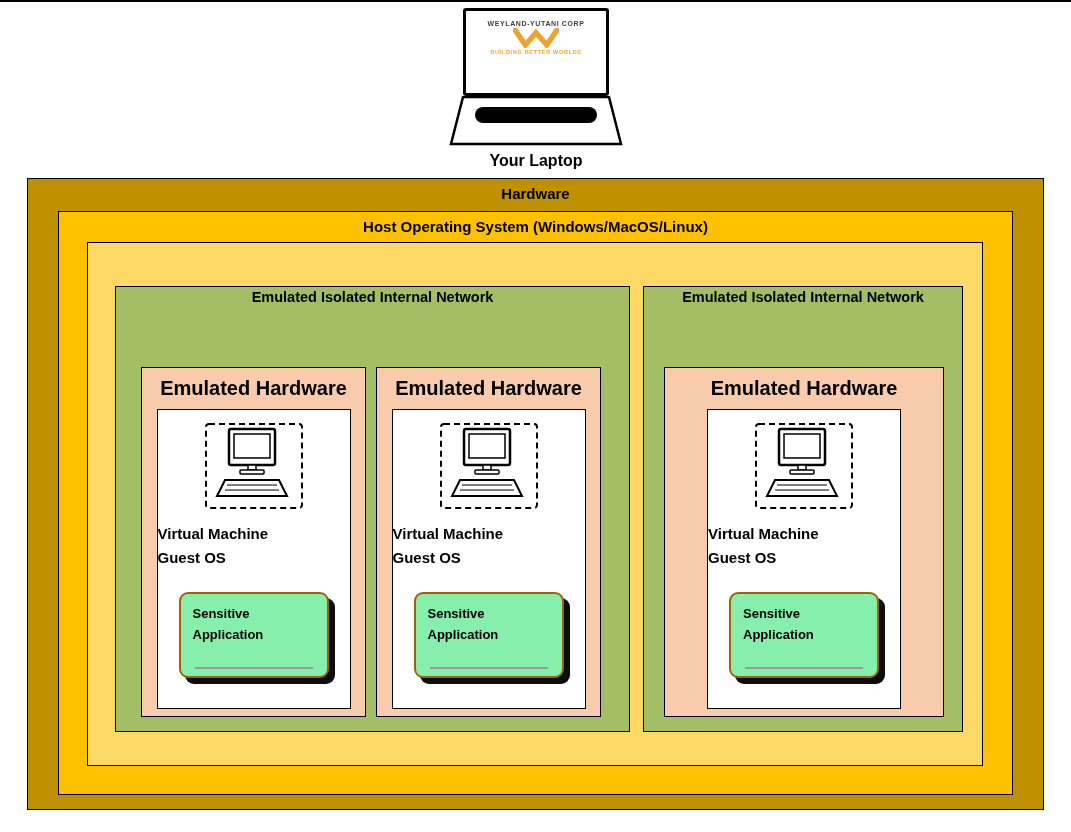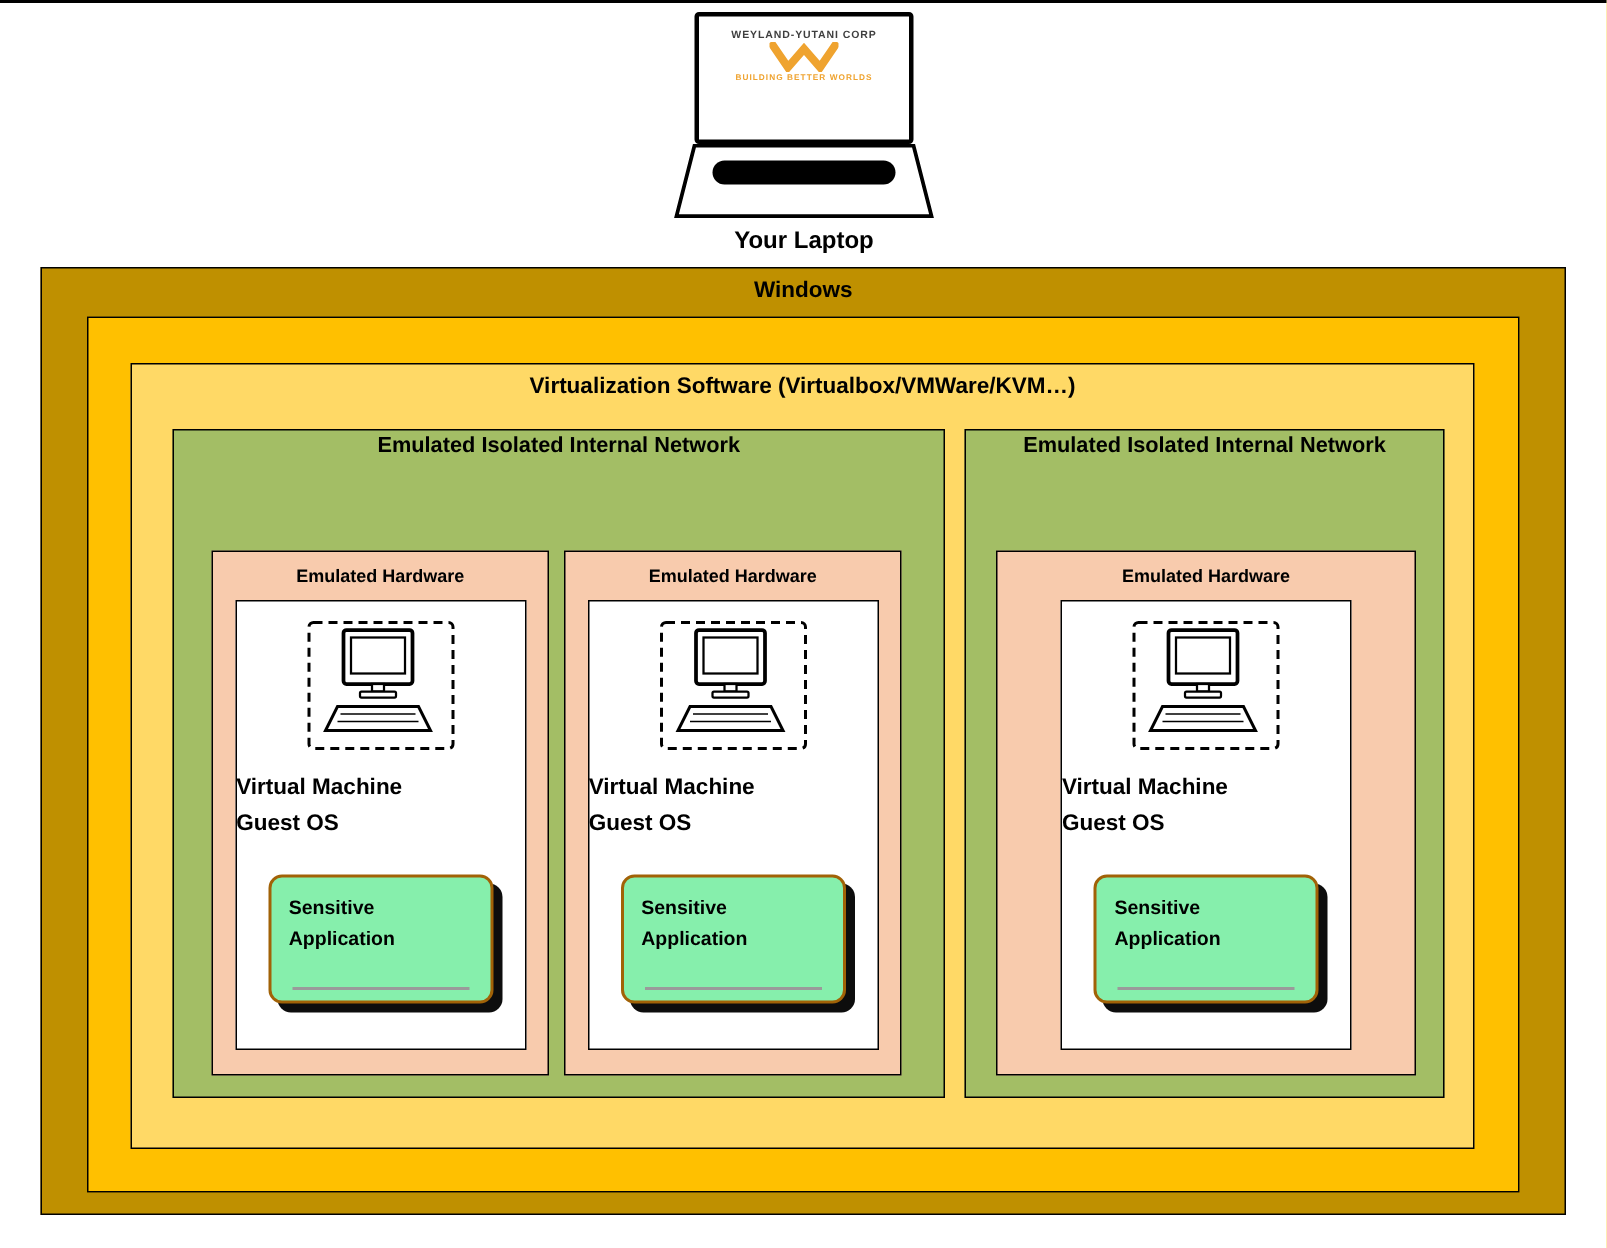--- a/index.html
+++ b/index.html
@@ -46,21 +46,21 @@
   .net-title{text-align:center;font-weight:bold;font-size:14.5px;padding-top:2px;}
 
   
   .vm-hw{
     position:absolute;top:80px;height:350px;
     background:var(--emulated-hw,#F8CBAD);border:1px solid #000;box-sizing:border-box;
   }
   .pos-a{left:25px;width:225px;}
   .pos-b{left:260px;width:225px;}
   .pos-c{left:20px;width:280px;}
-  .vm-hw-title{text-align:center;font-weight:bold;font-size:12px;padding-top:9px;}
+  .vm-hw-title{text-align:center;font-weight:bold;font-size:20px;padding-top:9px;}
   .vm-inner{
     width:194px;height:300px;margin:9px auto 0;background:#fff;border:1px solid #000;
     box-sizing:border-box;
   }
   .vm-icon{width:100px;margin:12px auto 0;}
   .vm-icon svg{display:block;}
   .vm-guest{
     margin-top:12px;text-align:left;font-weight:bold;font-size:15px;line-height:1.6;
     white-space:pre-line;
   }
@@ -88,26 +88,26 @@
     </div>
   </div>
   <svg class="laptop-body" width="174" height="50" viewBox="0 0 174 50">
     <polygon points="14,1 160,1 172,48 2,48" fill="#ffffff" stroke="#000000" stroke-width="2.5"></polygon>
     <rect x="26" y="11" width="122" height="16" rx="8" fill="#000000"></rect>
   </svg>
   <div class="laptop-label">Your Laptop</div>
 </div>
 
 <div class="hardware">
-  <div class="layer-title">Windows</div>
+  <div class="layer-title">Hardware</div>
 
   <div class="hostos">
+    <div class="layer-title">Host Operating System (Windows/MacOS/Linux)</div>
 
     <div class="virt">
-      <div class="layer-title">Virtualization Software (Virtualbox/VMWare/KVM…)</div>
 
       <div class="network net1">
         <div class="net-title">Emulated Isolated Internal Network</div>
 
         <div class="vm-hw pos-a">
           <div class="vm-hw-title">Emulated Hardware</div>
           <div class="vm-inner">
             <div class="vm-icon">
               <svg width="100" height="88" viewBox="0 0 100 88">
                 <rect x="2" y="2" width="96" height="84" rx="3" fill="none" stroke="#000" stroke-width="2" stroke-dasharray="6,4"></rect>

